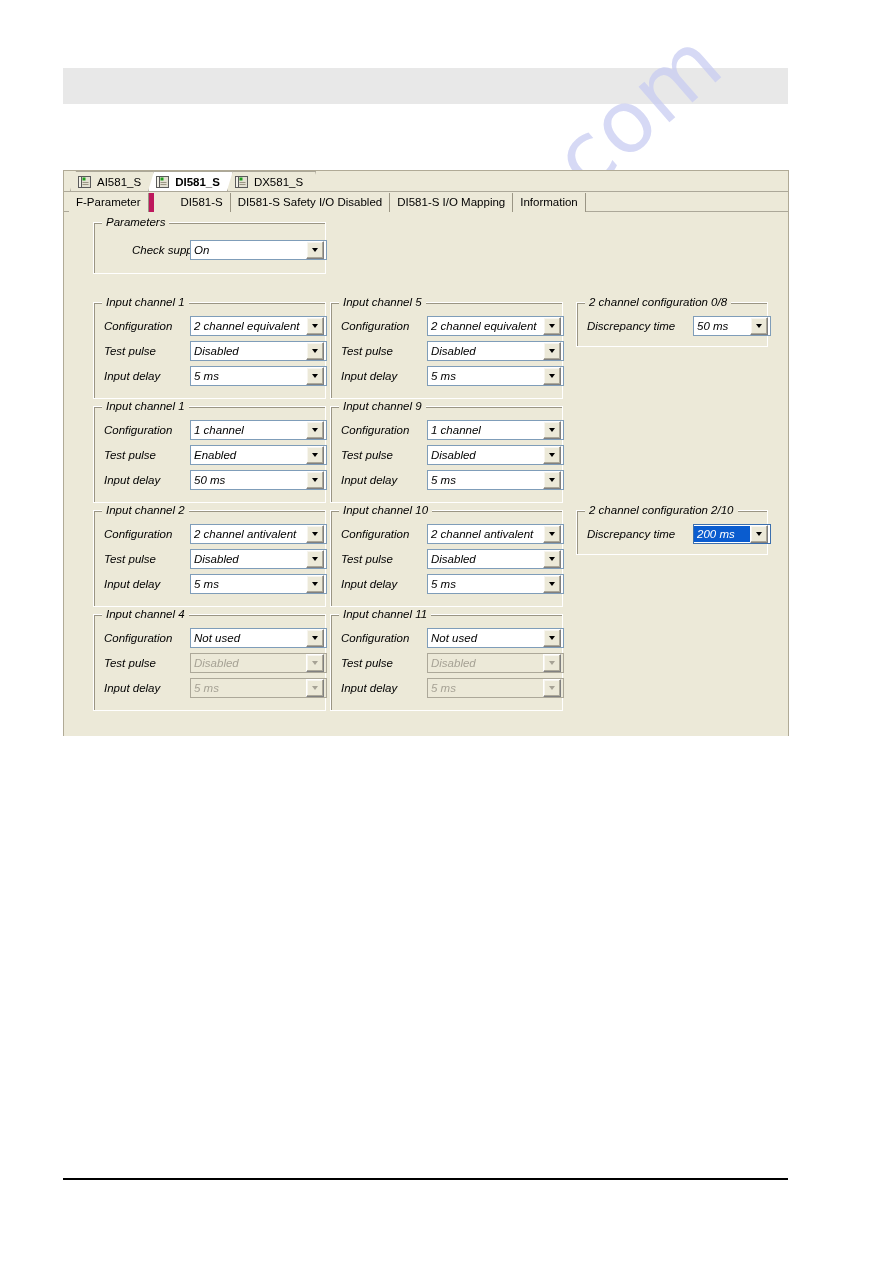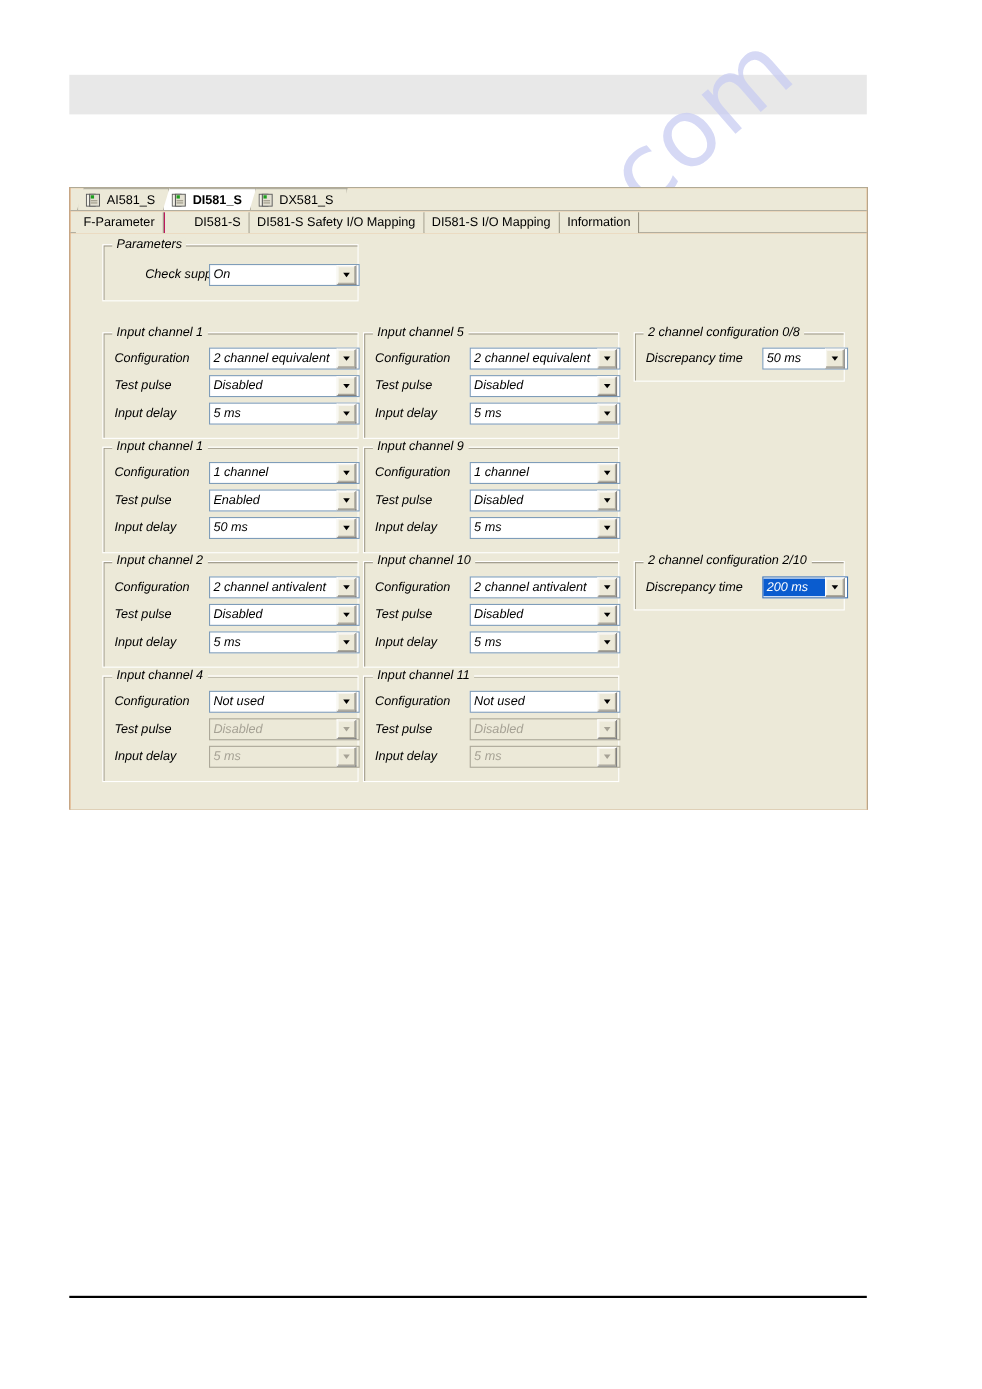--- a/index.html
+++ b/index.html
@@ -120,21 +120,21 @@
     padding: 0 7px;
     font-size: 11.5px;
     color: #000;
     background: #ece9d8;
     border-right: 1px solid #9a9584;
     box-sizing: border-box;
     cursor: default;
   }
   .prop-tab.active {
     background: #ece9d8;
-    border-left: 1px solid #be185d;
+    border-left: 5px solid #be185d;
     border-right: 1px solid #9a9584;
     padding-left: 27px;
   }
   .prop-tab.first { border-left: none; }
 
   
   #content {
     position: relative;
     width: 100%;
     height: 524px;
@@ -265,21 +265,21 @@
         <span class="dev-icon"><svg width="13" height="12" viewBox="0 0 13 12">
             <rect x="0.5" y="0.5" width="8" height="11" fill="#f3f1e8" stroke="#5a5a5a"></rect>
             <rect x="3.5" y="0.5" width="9" height="11" fill="#e3e0d2" stroke="#5a5a5a"></rect>
             <rect x="4.5" y="1.5" width="3" height="3" fill="#1e9e1e"></rect>
             <rect x="4.5" y="6" width="6" height="1" fill="#9a9584"></rect>
             <rect x="4.5" y="8" width="6" height="1" fill="#9a9584"></rect>
           </svg></span>
         <span>DX581_S</span>
       </div></div>
 
-  <div class="prop-tabstrip" id="prop-tabstrip"><div class="prop-tab first">F-Parameter</div><div class="prop-tab active">DI581-S</div><div class="prop-tab">DI581-S Safety I/O Mapping</div><div class="prop-tab">DI581-S I/O Mapping</div><div class="prop-tab">Information</div></div>
+  <div class="prop-tabstrip" id="prop-tabstrip"><div class="prop-tab first">F-Parameter</div><div class="prop-tab active">DI581-S</div><div class="prop-tab">DI581-S Safety I/O Disabled</div><div class="prop-tab">DI581-S I/O Mapping</div><div class="prop-tab">Information</div></div>
 
   <div id="content">
       <div class="group" style="left: 29px; top: 10px; width: 233px; height: 52px;">
         <div class="grp-legend">Parameters</div>
         <div class="row" style="top: 17px; width: 217px;">
           <div class="lbl" style="width: 76px; margin-left: 28px;">Check supply</div>
           <div class="combo" style="position: absolute; left: 86px; top: 0px; width: 137px;">
             <div class="val">On</div>
             <div class="arrowbtn"></div>
           </div>

